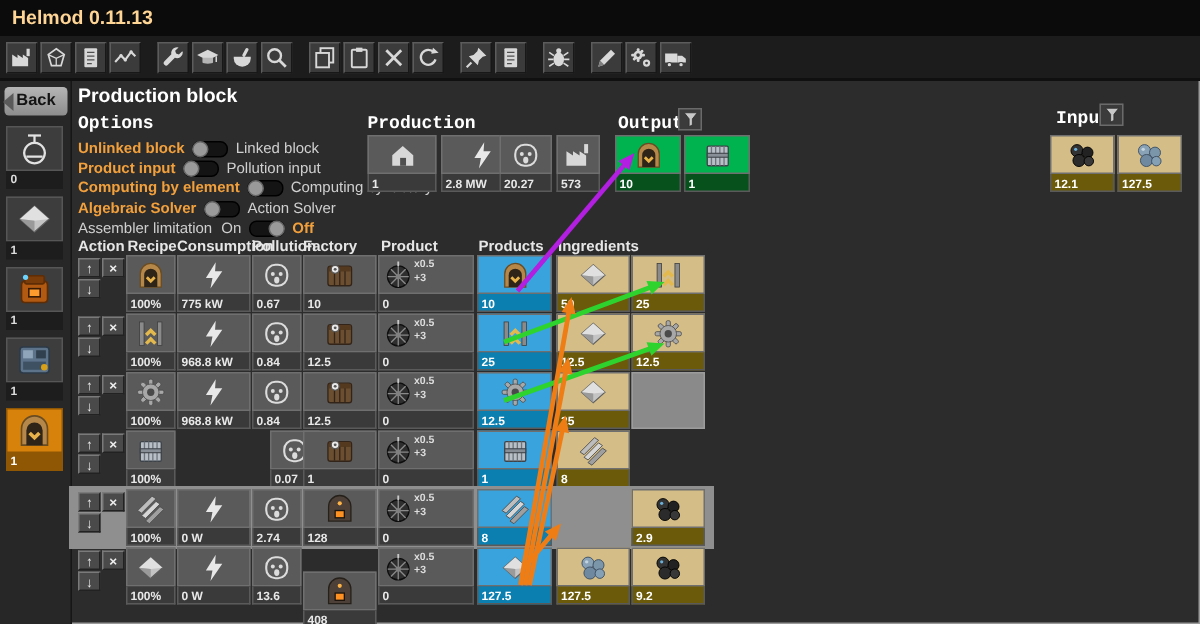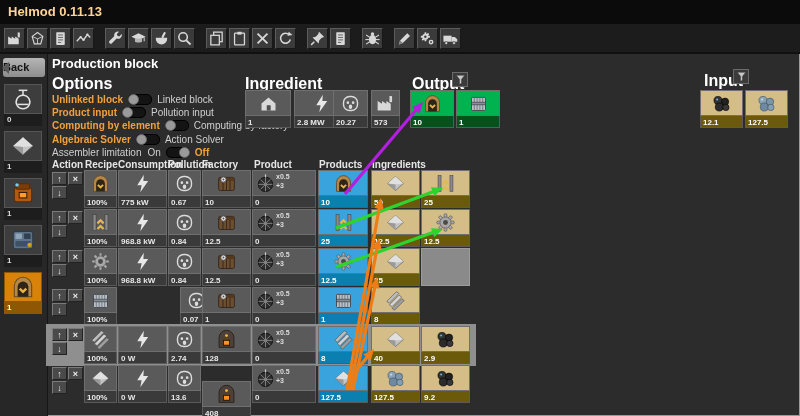--- a/index.html
+++ b/index.html
@@ -12,34 +12,34 @@
             font-weight:bold;font-size:13px;line-height:24px;padding-left:8px;box-sizing:border-box;}
   #toolbar{left:0;top:24px;width:800px;height:30px;background:#1c1c1c;border-bottom:2px solid #101010;
            display:flex;align-items:center;padding-left:4px;box-sizing:border-box;}
   .tb-group{display:flex;margin-right:9px;}
   .tb-btn{width:21px;height:21px;margin-right:2px;background:#3b3b3b;border:1px solid #5c5c5c;
           border-bottom-color:#181818;border-right-color:#181818;padding:1px;cursor:pointer;}
   .tb-btn svg{width:100%;height:100%;display:block;}
   
   #sidebar{left:0;top:54px;width:47px;height:362px;background:#272727;border-right:1px solid #161616;}
   #back-btn{left:3px;top:58px;width:42px;height:19px;background:linear-gradient(#b5b5b5,#8d8d8d);
-            color:#141414;font-weight:bold;font-size:11px;text-align:left;line-height:19px;
+            color:#141414;font-weight:bold;font-size:11px;text-align:center;line-height:19px;
             border-radius:3px;cursor:pointer;}
   #back-btn::before{content:"";position:absolute;left:-1px;top:4px;border-right:7px solid #5a5a5a;
             border-top:6px solid transparent;border-bottom:6px solid transparent;}
   .sitem{left:4px;width:38px;cursor:pointer;}
   .sitem .sic{height:30px;background:#3d3d3d;border:1px solid #565656;display:flex;align-items:center;
               justify-content:center;box-sizing:border-box;}
   .sitem .sbar{height:12px;background:#1d1d1d;color:#ddd;font-size:8px;font-weight:bold;
                padding:1px 0 0 3px;box-sizing:border-box;}
   .sitem.sel .sic{background:#d7820a;border-color:#8f5603;}
   .sitem.sel .sbar{background:#8f5603;color:#fff;}
   .sitem .sic svg{width:26px;height:26px;}
   
-  .sec-title{color:#fff;font-weight:bold;font-size:16px;}
+  .sec-title{color:#fff;font-weight:bold;font-size:12px;font-family:Liberation Mono, monospace;}
   #page-title{left:52px;top:56px;color:#fff;font-weight:bold;font-size:13px;}
   .opt-row{left:52px;height:13px;display:flex;align-items:center;font-size:10px;white-space:nowrap;}
   .opt-active{color:#f2a03c;font-weight:bold;}
   .opt-inactive{color:#cfcfcf;}
   .toggle{width:22px;height:9px;background:#141414;border:1px solid #000;border-radius:5px;
           margin:0 5px;position:relative;cursor:pointer;}
   .toggle .knob{position:absolute;top:-1px;width:9px;height:9px;background:#9a9a9a;border:1px solid #666;
           border-radius:50%;left:-1px;}
   .toggle.right .knob{left:auto;right:-1px;}
   
@@ -198,21 +198,21 @@
 <div id="options"></div>
 <div class="abs opt-row" style="top:146px;">
   <span class="opt-inactive">Assembler limitation</span>
   <span class="opt-inactive" style="margin-left:6px;">On</span>
   <span class="toggle right">
       <span class="knob"></span>
     </span>
   <span class="opt-active">Off</span>
 </div>
 
-<div class="abs sec-title" style="left:245px;top:75px;">Ingredient</div>
+<div class="abs sec-title" style="left:245px;top:75px;">Production</div>
 <div id="info-cells"></div>
 
 <div class="abs sec-title" style="left:412px;top:75px;">Output</div>
 <button class="filter-btn abs" style="left:452px;top:72px;"><span style="display: inline-block; width: 13px; height: 13px;"><svg viewBox="0 0 24 24">
         <polygon points="4,4 20,4 14,11.5 14,19 10,21 10,11.5" fill="#c8c8c8" stroke="#2e2e2e"></polygon>
       </svg></span></button>
 <div id="output-cells"></div>
 
 <div class="abs sec-title" style="left:704px;top:72px;">Input</div>
 <button class="filter-btn abs" style="left:733px;top:69px;"><span style="display: inline-block; width: 13px; height: 13px;"><svg viewBox="0 0 24 24">
@@ -785,32 +785,20 @@
               <g stroke="#4f4f4f" stroke-width="0.7">
                 <polygon points="2,13 13,2 16,4 5,15" fill="#bdbdbd"></polygon>
                 <polygon points="5,17 16,6 19,8 8,19" fill="#d6d6d6"></polygon>
                 <polygon points="8,21 19,10 22,12 11,23" fill="#9f9f9f"></polygon>
               </g>
             </svg>
           </span>
         </div>
         <div class="bar">8</div>
       </div>
-      <div class="vcell c-tan" style="left: 323px; top: 0px; width: 49px;">
-        <div class="ic" style="height: 26px;">
-          <span style="display: block; width: 21px; height: 21px;">
-            <svg viewBox="0 0 24 24" style="width: 100%; height: 100%; display: block;">
-              <polygon points="12,4 21,12 12,20 3,12" fill="#c4c4c4" stroke="#5e5e5e" stroke-width="0.8"></polygon>
-              <polygon points="12,4 21,12 12,13 3,12" fill="#e0e0e0"></polygon>
-              <polygon points="3,12 12,13 12,20" fill="#9a9a9a"></polygon>
-            </svg>
-          </span>
-        </div>
-        <div class="bar">40</div>
-      </div>
       <div class="vcell c-tan" style="left: 373px; top: 0px; width: 49px;">
         <div class="ic" style="height: 26px;">
           <span style="display: block; width: 21px; height: 21px;">
             <svg viewBox="0 0 24 24" style="width: 100%; height: 100%; display: block;">
               <g stroke="#000" stroke-width="0.7">
                 <circle cx="8" cy="8.5" r="4.6" fill="#333"></circle>
                 <circle cx="16" cy="10" r="4.2" fill="#222"></circle>
                 <circle cx="9.5" cy="16" r="4.6" fill="#2b2b2b"></circle>
                 <circle cx="17" cy="16.5" r="3.6" fill="#383838"></circle>
               </g>

